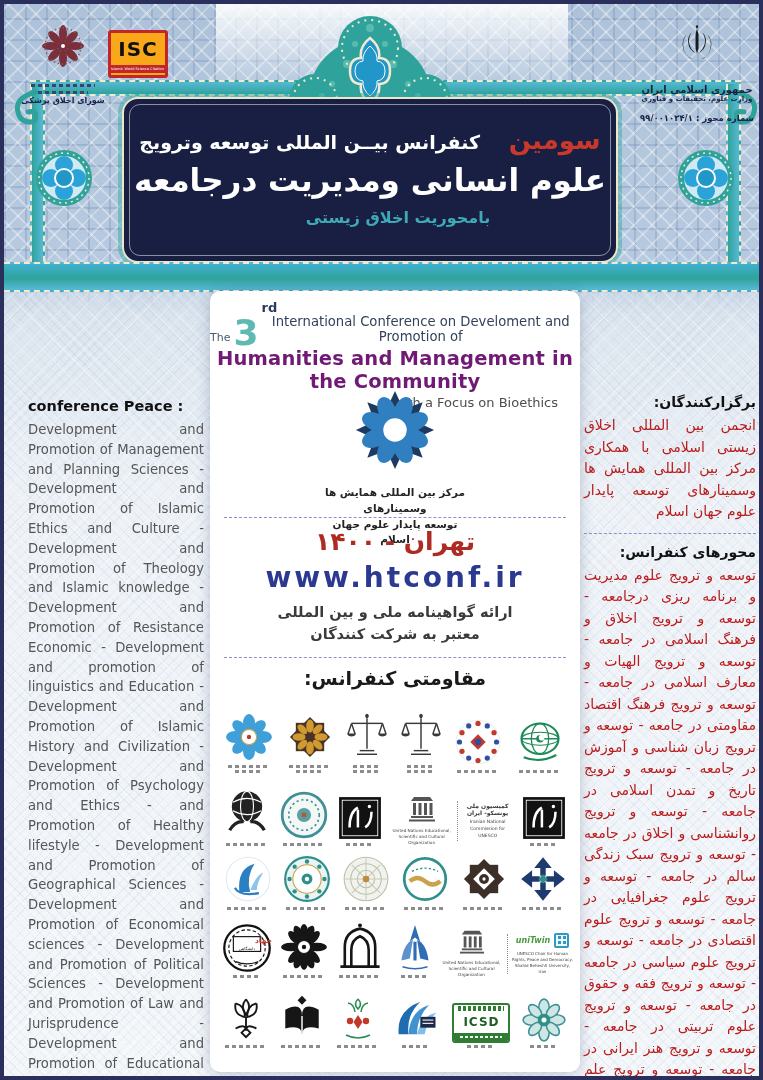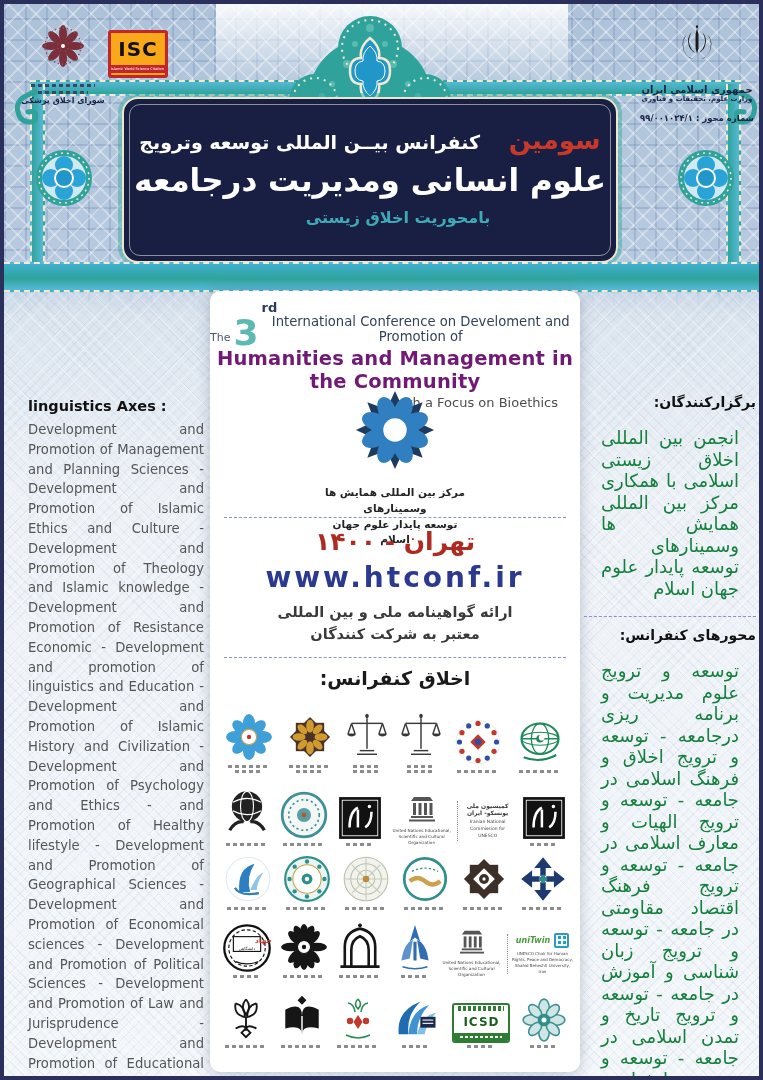--- a/index.html
+++ b/index.html
@@ -110,21 +110,21 @@
   .jahad-box{position:relative}
   .jahad-fa{position:absolute;top:13px;left:0;right:0;font-size:7.5px;
      font-weight:bold;color:#c0392b;direction:rtl}
   .jahad-fa2{position:absolute;top:23px;left:0;right:0;text-align:center;font-size:4px;color:#111;direction:rtl}
   
   .axes-en{position:absolute;left:24px;top:394px;width:176px}
   .axes-en h3{margin:0 0 6px;font-size:14.5px;color:#111}
   .axes-en p{margin:0;font-size:13.2px;line-height:19.8px;color:#555;text-align:justify}
   .sidebar-fa{position:absolute;left:580px;top:390px;width:172px;direction:rtl}
   .sidebar-fa h3{margin:0 0 5px;font-size:14px;color:#111}
-  .sidebar-fa p{margin:17px;font-size:18px;line-height:21.5px;color:#15803d;text-align:justify}
+  .sidebar-fa p{margin:0;font-size:14px;line-height:21.5px;color:#b91c1c;text-align:justify}
   .sidebar-fa .fsep{border-top:1.5px dashed #8a93c9;margin:10px 0}
   .sidebar-fa .contact{font-size:12.5px;color:#333;line-height:1.8;font-weight:bold}
 </style>
 </head>
 <body>
 
 <div class="poster">
   <div class="bg-grad"></div>
   <div class="bg-pattern"></div>
   <div class="header-tex"></div>
@@ -288,21 +288,21 @@
           <div>توسعه پایدار علوم جهان اسلام</div>
         </div>
       </div>
     </div>
 
     <div class="sep" style="top:226px"></div>
     <div class="city">تهران - ۱۴۰۰</div>
     <div class="site">www.htconf.ir</div>
     <div class="cert">ارائه گواهینامه ملی و بین المللی معتبر به شرکت کنندگان</div>
     <div class="sep" style="top:366px"></div>
-    <div class="sp-head">اخلاق کنفرانس:</div>
+    <div class="sp-head">مقاومتی کنفرانس:</div>
 
     <div class="sprow" style="top:420px">
       <div class="sp">
         <svg width="48" height="48" viewBox="0 0 44 44">
           <g fill="#3f9fd8">
             <ellipse cx="22" cy="9" rx="5.5" ry="8"></ellipse>
               <ellipse cx="22" cy="35" rx="5.5" ry="8"></ellipse>
             <ellipse cx="9" cy="22" rx="8" ry="5.5"></ellipse>
               <ellipse cx="35" cy="22" rx="8" ry="5.5"></ellipse>
             <ellipse cx="13" cy="13" rx="5" ry="7.5" transform="rotate(-45 13 13)"></ellipse>
@@ -713,21 +713,21 @@
           </g>
           <circle cx="22" cy="22" r="6" fill="#2f8f8a"></circle>
             <circle cx="22" cy="22" r="2.4" fill="#fff"></circle>
         </svg>
         <div class="cap s"></div>
       </div>
     </div>
   </div>
 
   <div class="axes-en">
-    <h3>linguistics Axes :</h3>
+    <h3>conference Peace :</h3>
     <p>Development and Promotion of Management and Planning Sciences - Development and Promotion of Islamic Ethics and Culture - Development and Promotion of Theology and Islamic knowledge - Development and Promotion of Resistance Economic - Development and promotion of linguistics and Education - Development and Promotion of Islamic History and Civilization - Development and Promotion of Psychology and Ethics - and Promotion of Healthy lifestyle - Development and Promotion of Geographical Sciences - Development and Promotion of Economical sciences - Development and Promotion of Political Sciences - Development and Promotion of Law and Jurisprudence - Development and Promotion of Educational Sciences - Development and Promotion of Iranian Art - Development and Promotion of Science</p>
   </div>
 
   <div class="sidebar-fa">
     <h3>برگزارکنندگان:</h3>
     <p>انجمن بین المللی اخلاق زیستی اسلامی با همکاری مرکز بین المللی همایش ها وسمینارهای توسعه پایدار علوم جهان اسلام</p>
     <div class="fsep"></div>
     <h3>محورهای کنفرانس:</h3>
     <p>توسعه و ترویج علوم مدیریت و برنامه ریزی درجامعه - توسعه و ترویج اخلاق و فرهنگ اسلامی در جامعه - توسعه و ترویج الهیات و معارف اسلامی در جامعه - توسعه و ترویج فرهنگ اقتصاد مقاومتی در جامعه - توسعه و ترویج زبان شناسی و آموزش در جامعه - توسعه و ترویج تاریخ و تمدن اسلامی در جامعه - توسعه و ترویج روانشناسی و اخلاق در جامعه - توسعه و ترویج سبک زندگی سالم در جامعه - توسعه و ترویج علوم جغرافیایی در جامعه - توسعه و ترویج علوم اقتصادی در جامعه - توسعه و ترویج علوم سیاسی در جامعه - توسعه و ترویج فقه و حقوق در جامعه - توسعه و ترویج علوم تربیتی در جامعه - توسعه و ترویج هنر ایرانی در جامعه - توسعه و ترویج علم در جامعه</p>
     <div class="fsep"></div>

